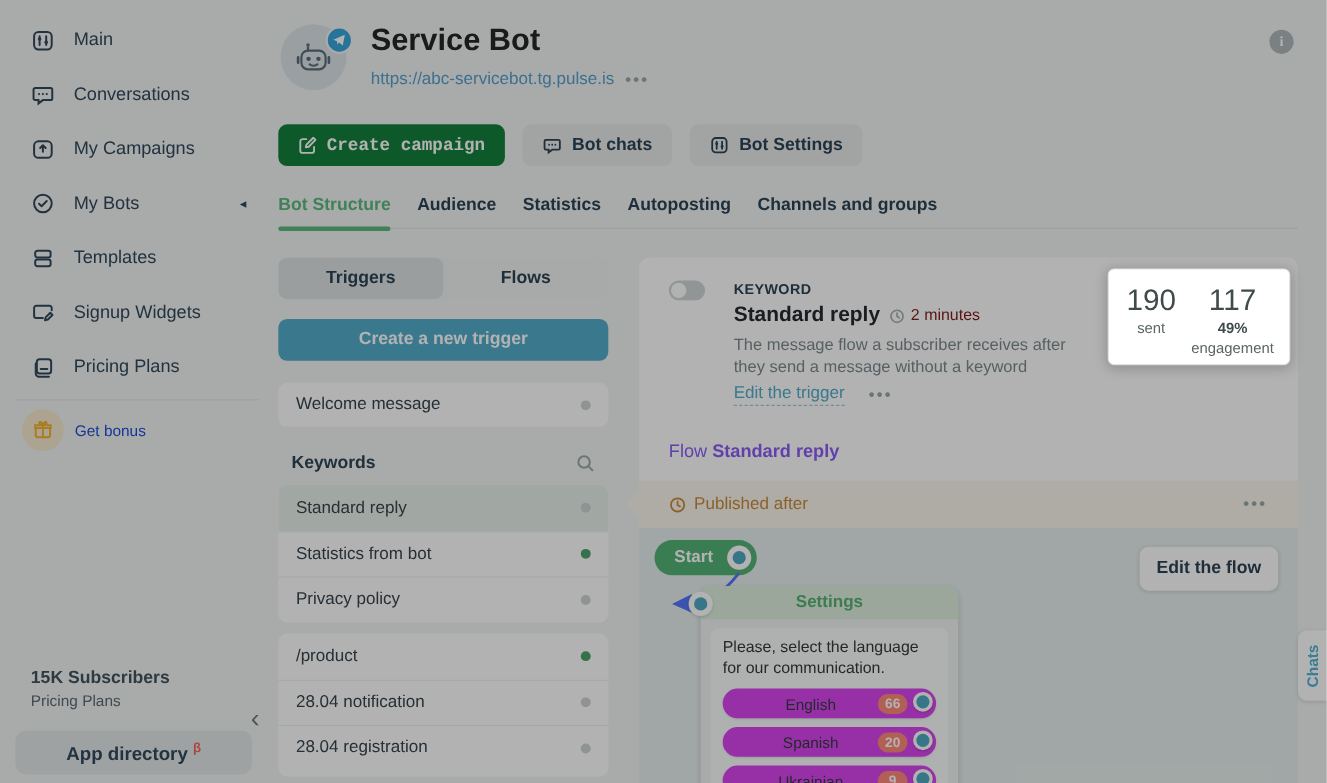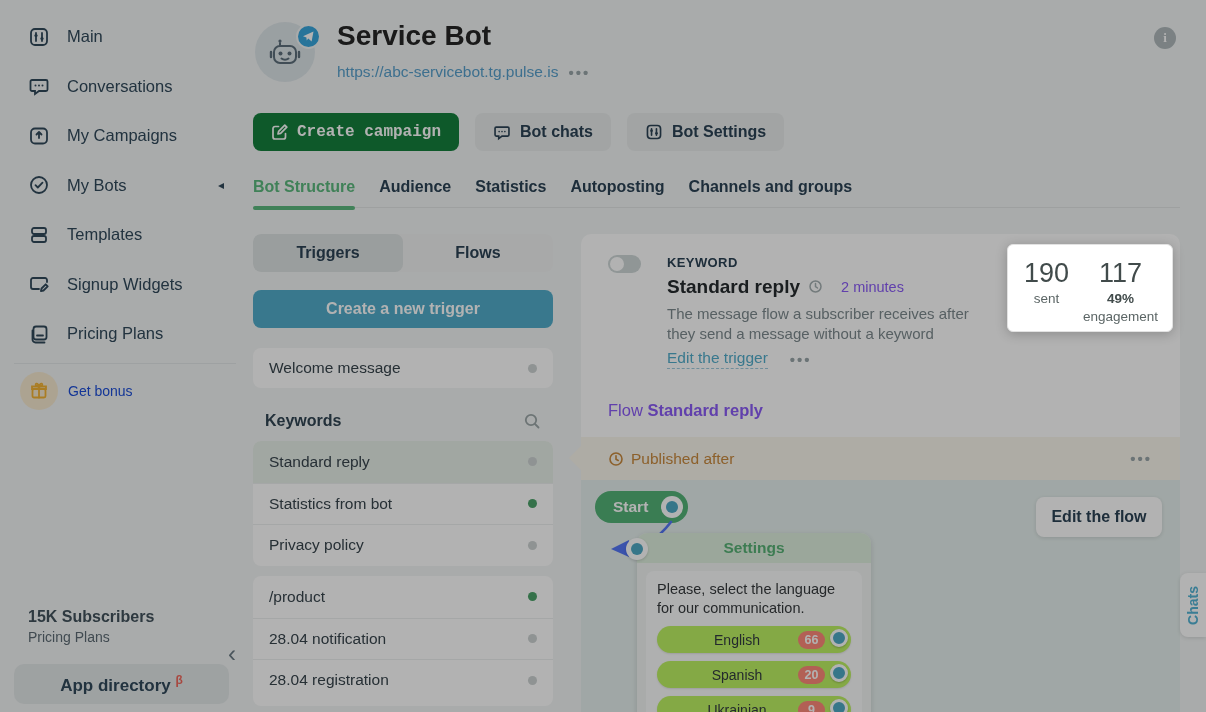--- a/index.html
+++ b/index.html
@@ -90,21 +90,21 @@
   
   .right-panel { position:absolute; left:581px; top:234px; width:599px; height:478px;
     background:#fff; border-radius:10px 10px 0 0; }
   .toggle { position:absolute; left:27px; top:21px; width:33px; height:18px;
     background:#ced7d7; border-radius:9px; cursor:pointer; }
   .toggle .knob { position:absolute; left:2px; top:2px; width:14px; height:14px; border-radius:50%; background:#fff; }
   .kind-label { position:absolute; left:86px; top:21px; font-size:13px; font-weight:800;
     letter-spacing:.4px; color:#2c4355; }
   .trig-title-row { position:absolute; left:86px; top:42px; display:flex; align-items:center; gap:8px; }
   .trig-title { font-size:19px; font-weight:600; color:#262b2e; }
-  .trig-time { display:flex; align-items:flex-start; gap:18px; font-size:14.5px; color:#8b5cf6; }
+  .trig-time { display:flex; align-items:center; gap:5px; font-size:14.5px; color:#7f1d1d; }
   .trig-desc { position:absolute; left:86px; top:70px; width:312px; font-size:15px;
     line-height:20px; color:#7d8a8e; }
   .trig-links { position:absolute; left:86px; top:115px; display:flex; align-items:center; gap:22px; }
   .edit-trigger-link { font-size:15.5px; color:#52adcb; text-decoration:none;
     border-bottom:1px dashed #9fcbdd; padding-bottom:1px; cursor:pointer; }
 
   
   .stats-box { position:absolute; left:426px; top:10px; width:166px; height:88px; background:#fff;
     border:1px solid #e2e2e2; border-radius:6px; z-index:60;
     box-shadow:0 2px 12px rgba(0,0,0,.22);
@@ -139,21 +139,21 @@
   .flow-arrow { position:absolute; left:28px; top:38px; }
   .node-connector { position:absolute; left:-11px; top:5px; box-shadow:0 1px 3px rgba(0,0,0,.15); }
 
   .msg-node { position:absolute; left:56px; top:53px; width:234px; height:200px;
     background:#f2f5f4; border-radius:10px; box-shadow:0 2px 6px rgba(0,0,0,.13); }
   .msg-header { height:30px; background:#dff0df; border-radius:10px 10px 0 0;
     display:flex; align-items:center; justify-content:center;
     font-size:15.5px; font-weight:700; color:#58b276; }
   .msg-inner { margin:8px 9px; background:#fbfcfc; border-radius:8px; padding:9px 11px 10px; }
   .msg-text { font-size:14.5px; line-height:19px; color:#363a3d; }
-  .lang-btn { position:relative; height:27px; margin-top:8px; background:#bef264; border-radius:13.5px;
+  .lang-btn { position:relative; height:27px; margin-top:8px; background:#d946ef; border-radius:13.5px;
     box-shadow:0 1px 2px rgba(0,0,0,.10); display:flex; align-items:center; justify-content:center;
     cursor:pointer; }
   .lang-lbl { font-size:14px; color:#333c40; margin-right:34px; }
   .lang-badge { position:absolute; right:26px; top:4.5px; min-width:27px; height:18px; padding:0 6px;
     background:#ff8a7a; border-radius:9px; color:#fff; font-size:12.5px; font-weight:700;
     text-align:center; line-height:18px; }
   .lang-dot { position:absolute; right:3px; top:3px; width:15px; height:15px; border-radius:50%;
     background:#4fa9c4; border:3px solid #fff; box-shadow:0 1px 2px rgba(0,0,0,.2); box-sizing:content-box; width:12px; height:12px; }
 
   .edit-flow-btn { position:absolute; left:455px; top:17px; width:126px; height:40px;

